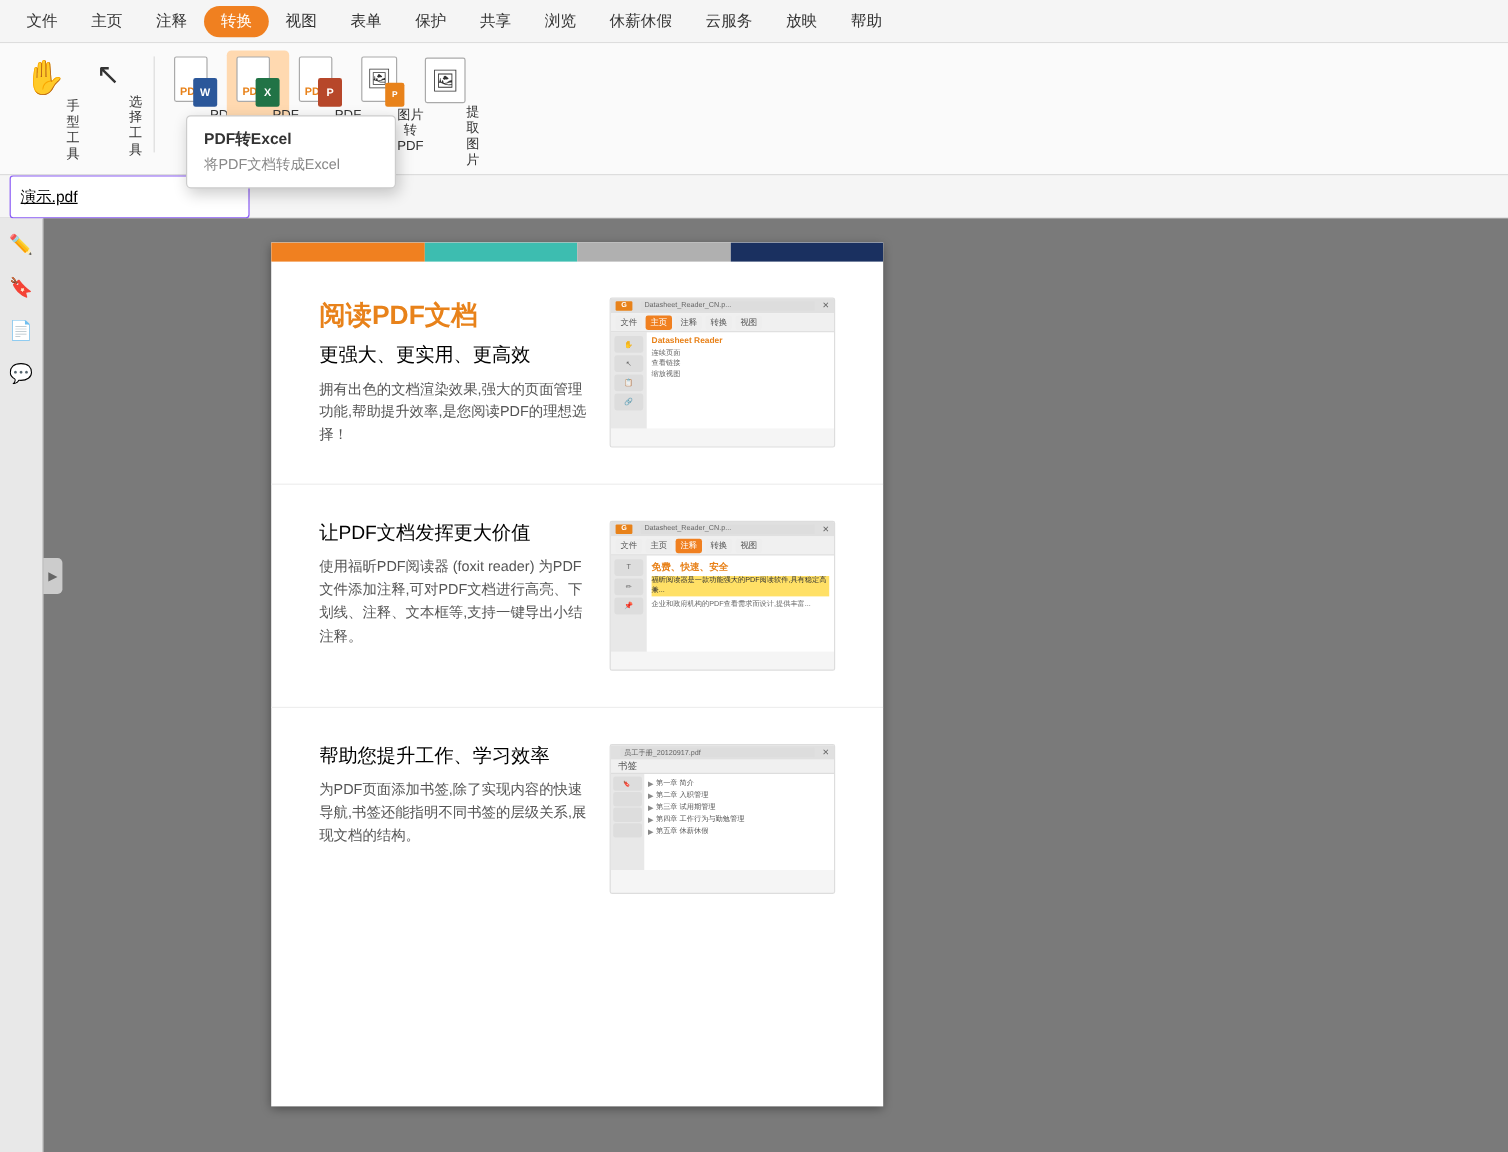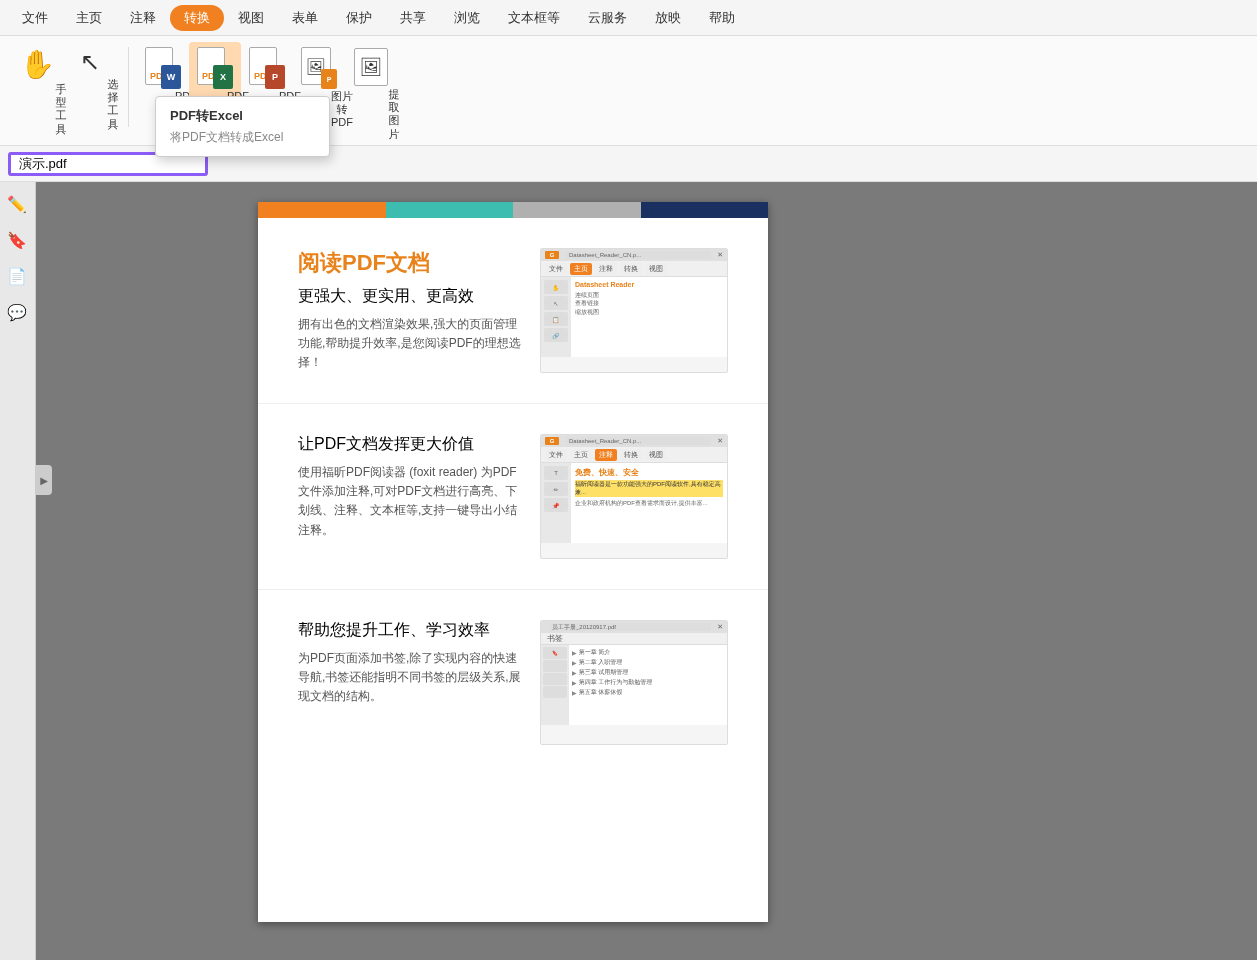--- a/index.html
+++ b/index.html
@@ -44,22 +44,22 @@
     .toolbar-divider {
       width: 1px; height: 80px; background: #ddd; margin: 5px 4px;
     }
 
     
     .addressbar {
       display: flex; align-items: center; height: 36px;
       background: #f5f5f5; border-bottom: 1px solid #ddd; padding: 0 8px;
     }
     .addressbar input {
-      height: 24px; border: 3px solid #8b5cf6; border-radius: 3px;
-      padding: 0 8px; font-size: 13px; width: 200px; background: white;
+      height: 36px; border: 1px solid #8b5cf6; border-radius: 3px;
+      padding: 0 8px; font-size: 13px; width: 200px; background: white; text-decoration: underline;
     }
 
     
     .sidebar {
       position: absolute; left: 0; top: 182px; width: 36px;
       background: #e8e8e8; display: flex; flex-direction: column;
       align-items: center; padding-top: 8px; gap: 8px; height: calc(960px - 182px);
       border-right: 1px solid #ccc; z-index: 10;
     }
     .sidebar-icon {
@@ -87,21 +87,20 @@
       display: flex; align-items: center; justify-content: center;
       background: #7a7a7a;
     }
 
     
     .pdf-page {
       width: 510px; height: 720px; background: white; position: absolute;
       left: 190px; top: 20px;
       box-shadow: 0 2px 8px rgba(0,0,0,0.4);
       overflow: hidden;
-      margin-left: 32px;
     }
 
     
     .pdf-top-bar {
       display: flex; height: 16px; width: 100%;
     }
     .pdf-bar-segment {
       height: 100%; flex: 1;
     }
 
@@ -162,21 +161,21 @@
 <div class="menubar">
   <span class="menubar-item">文件</span>
   <span class="menubar-item">主页</span>
   <span class="menubar-item">注释</span>
   <span class="menubar-item active">转换</span>
   <span class="menubar-item">视图</span>
   <span class="menubar-item">表单</span>
   <span class="menubar-item">保护</span>
   <span class="menubar-item">共享</span>
   <span class="menubar-item">浏览</span>
-  <span class="menubar-item">文本框等</span>
+  <span class="menubar-item">休薪休假</span>
   <span class="menubar-item">云服务</span>
   <span class="menubar-item">放映</span>
   <span class="menubar-item">帮助</span>
 </div>
 
 <div class="toolbar">
 
   <div class="toolbar-group">
     <button class="toolbar-btn">
       <div class="icon-box">✋</div>

